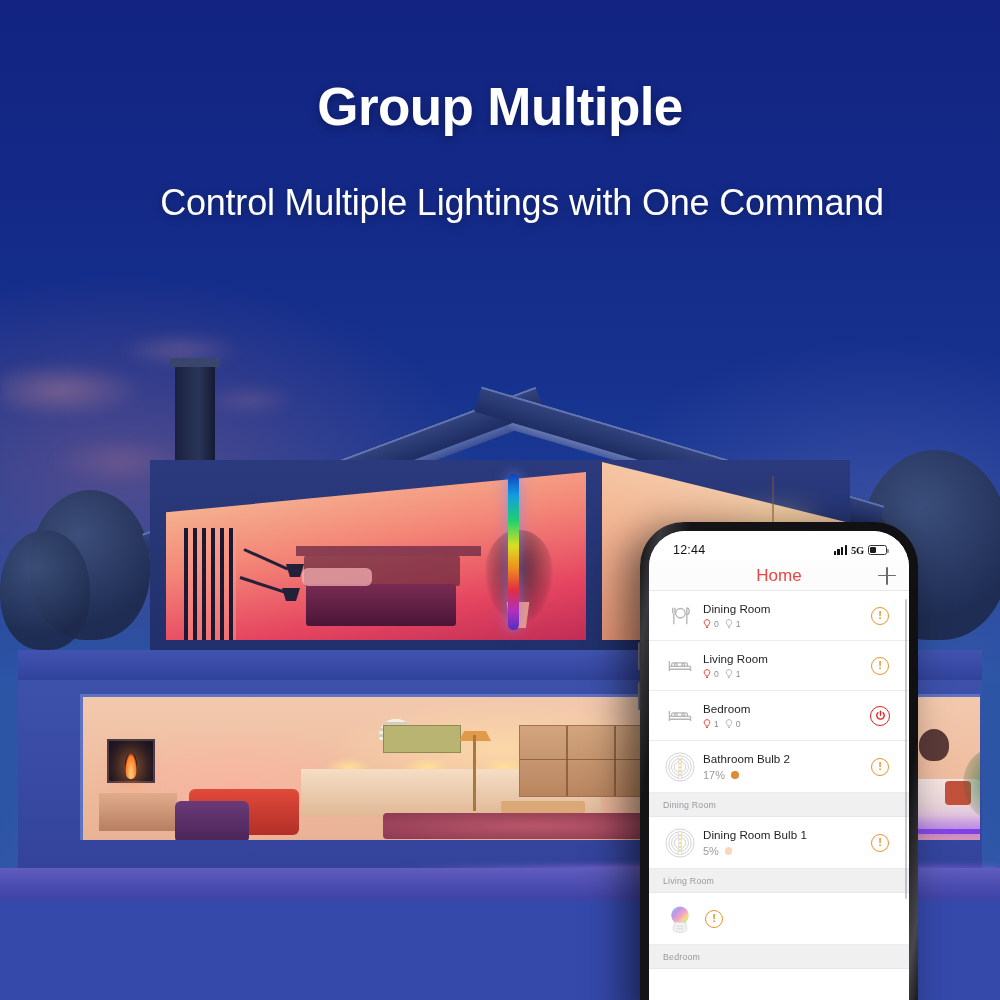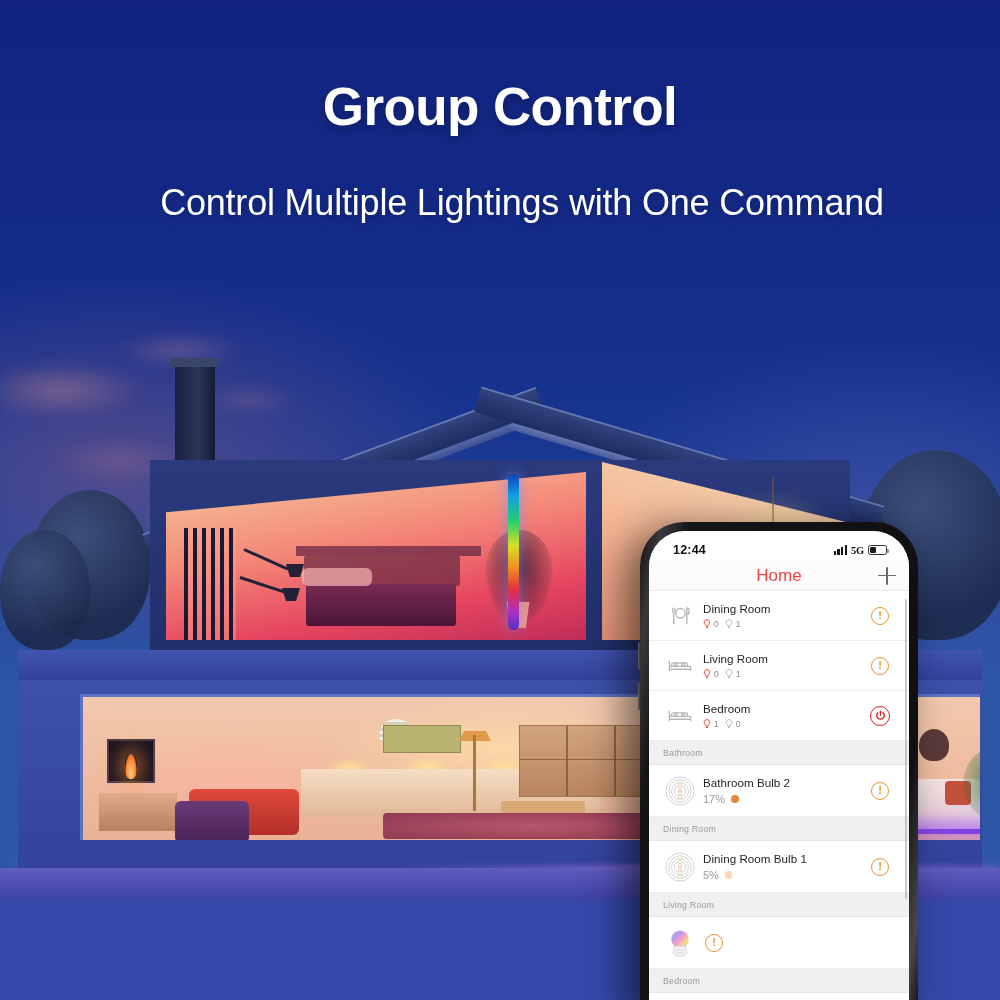--- a/index.html
+++ b/index.html
@@ -483,21 +483,21 @@
   .statusbar {
     height: 30px;
     display: flex;
     align-items: center;
     justify-content: space-between;
     padding: 8px 22px 0 24px;
     background: #fff;
   }
   .status-time {
     font-size: 12.5px;
-    font-weight: bold;
+    font-weight: normal;
     color: #111;
     letter-spacing: .2px;
   }
   .status-right {
     display: flex;
     align-items: center;
     gap: 4px;
   }
   .bars { display: flex; align-items: flex-end; gap: 1.3px; height: 10px; }
   .bars i {
@@ -691,21 +691,21 @@
 </style>
 </head>
 <body>
 
 <div id="stage">
 
   <div class="sky"></div>
   <div class="clouds"></div>
 
   <div class="headline-wrap">
-    <div class="headline">Group Control</div>
+    <div class="headline">Group Multiple</div>
     <div class="subheadline">Control Multiple Lightings with One Command</div>
   </div>
 
   <div class="house">
 
     <div class="tree" style="left:30px;top:190px;width:120px;height:150px;"></div>
     <div class="tree" style="left:0px;top:230px;width:90px;height:120px;"></div>
     <div class="tree" style="left:860px;top:150px;width:150px;height:190px;"></div>
     <div class="tree" style="left:790px;top:200px;width:110px;height:140px;"></div>
 
@@ -903,21 +903,20 @@
           <div class="row-action">
             <div class="power">
               <svg width="11" height="11" viewBox="0 0 12 12" fill="none" stroke="currentColor" stroke-width="1.5" stroke-linecap="round">
                 <path d="M6 1.3v4.4"></path>
                 <path d="M3.2 2.9a4.1 4.1 0 1 0 5.6 0"></path>
               </svg>
             </div>
           </div>
         </div>
 
-        <div class="section-head">Bathroom</div>
         <div class="row dev-row">
           <div class="dev-icon">
             <svg width="30" height="30" viewBox="0 0 32 32" fill="none" stroke="#cfcfd2" stroke-width="1">
               <circle cx="16" cy="16" r="15"></circle>
                 <circle cx="16" cy="16" r="12"></circle>
               <circle cx="16" cy="16" r="9"></circle>
                 <circle cx="16" cy="16" r="6"></circle>
               <rect x="14.6" y="4" width="2.8" height="24" fill="#fdfdfd" stroke="#d8d8db" stroke-width=".7"></rect>
               <g fill="#f5d76e" stroke="none">
                 <rect x="15.1" y="7" width="1.8" height="2.4" rx=".6"></rect>

